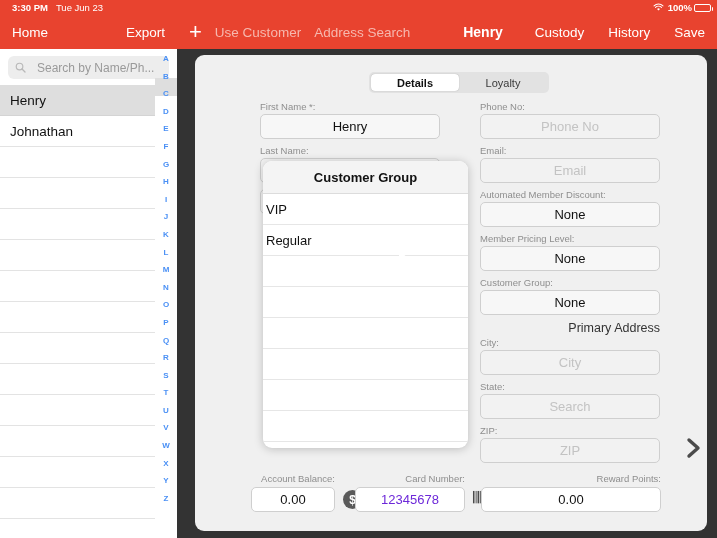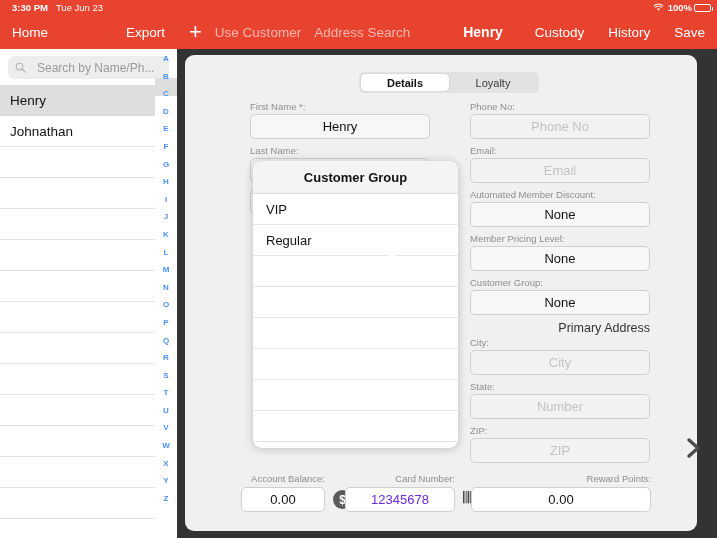--- a/index.html
+++ b/index.html
@@ -100,21 +100,21 @@
   .nav-dim { font-size: 13.5px; color: #f6b7ae; margin-right: 13px; cursor: pointer; }
   #nav-title { font-size: 14px; font-weight: bold; margin-left: 40px; }
   #main-nav-right { margin-left: auto; display: flex; gap: 24px; }
   #main-nav-right span { font-size: 13.5px; cursor: pointer; }
 
   #content-area {
     position: absolute; left: 0; top: 49px; width: 540px; height: 489px;
     background: #333333;
   }
   #form-card {
-    position: absolute; left: 8px; top: 6px; width: 512px; height: 476px;
+    position: absolute; left: 18px; top: 6px; width: 512px; height: 476px;
     background: #f0f0f0; border-radius: 9px; overflow: hidden;
   }
 
   
   #segmented {
     position: absolute; left: 174px; top: 17px; width: 180px; height: 21px;
     background: #e2e2e2; border-radius: 5px; display: flex; padding: 2px;
   }
   .seg {
     flex: 1; display: flex; align-items: center; justify-content: center;
@@ -185,21 +185,21 @@
     box-shadow: 0 1px 10px rgba(0,0,0,.22);
   }
   #popover-header {
     height: 33px; background: #f4f4f4; border-radius: 9px 9px 0 0;
     display: flex; align-items: center; justify-content: center;
     font-size: 13px; font-weight: bold; color: #111;
     border-bottom: 1px solid #dcdcdc;
   }
   .pop-row {
     height: 31px; display: flex; align-items: center;
-    padding-left: 13px; font-size: 13px; color: #111;
+    padding-left: 3px; font-size: 13px; color: #111;
     border-bottom: 1px solid #e6e6e6; cursor: pointer;
   }
   .pop-row.blank { color: transparent; cursor: default; }
   #popover-arrow {
     position: absolute; left: 204px; top: 184px;
     width: 0; height: 0; z-index: 21;
     border-top: 11px solid transparent;
     border-bottom: 11px solid transparent;
     border-left: 12px solid #ffffff;
   }
@@ -333,21 +333,21 @@
             <span class="fld-label">Automated Member Discount:</span>
             <div class="fld">None</div>
             <span class="fld-label">Member Pricing Level:</span>
             <div class="fld">None</div>
             <span class="fld-label">Customer Group:</span>
             <div class="fld">None</div>
             <div class="section-head">Primary Address</div>
             <span class="fld-label">City:</span>
             <div class="fld ph">City</div>
             <span class="fld-label">State:</span>
-            <div class="fld ph">Number</div>
+            <div class="fld ph">Search</div>
             <span class="fld-label">ZIP:</span>
             <div class="fld ph">ZIP</div>
           </div>
 
         <div id="bottom-row">
           <div class="bot-group" id="bot-balance">
             <span class="bot-label">Account Balance:</span>
             <div class="bot-fld">0.00</div>
           </div>
           <div id="dollar-icon">$</div>

